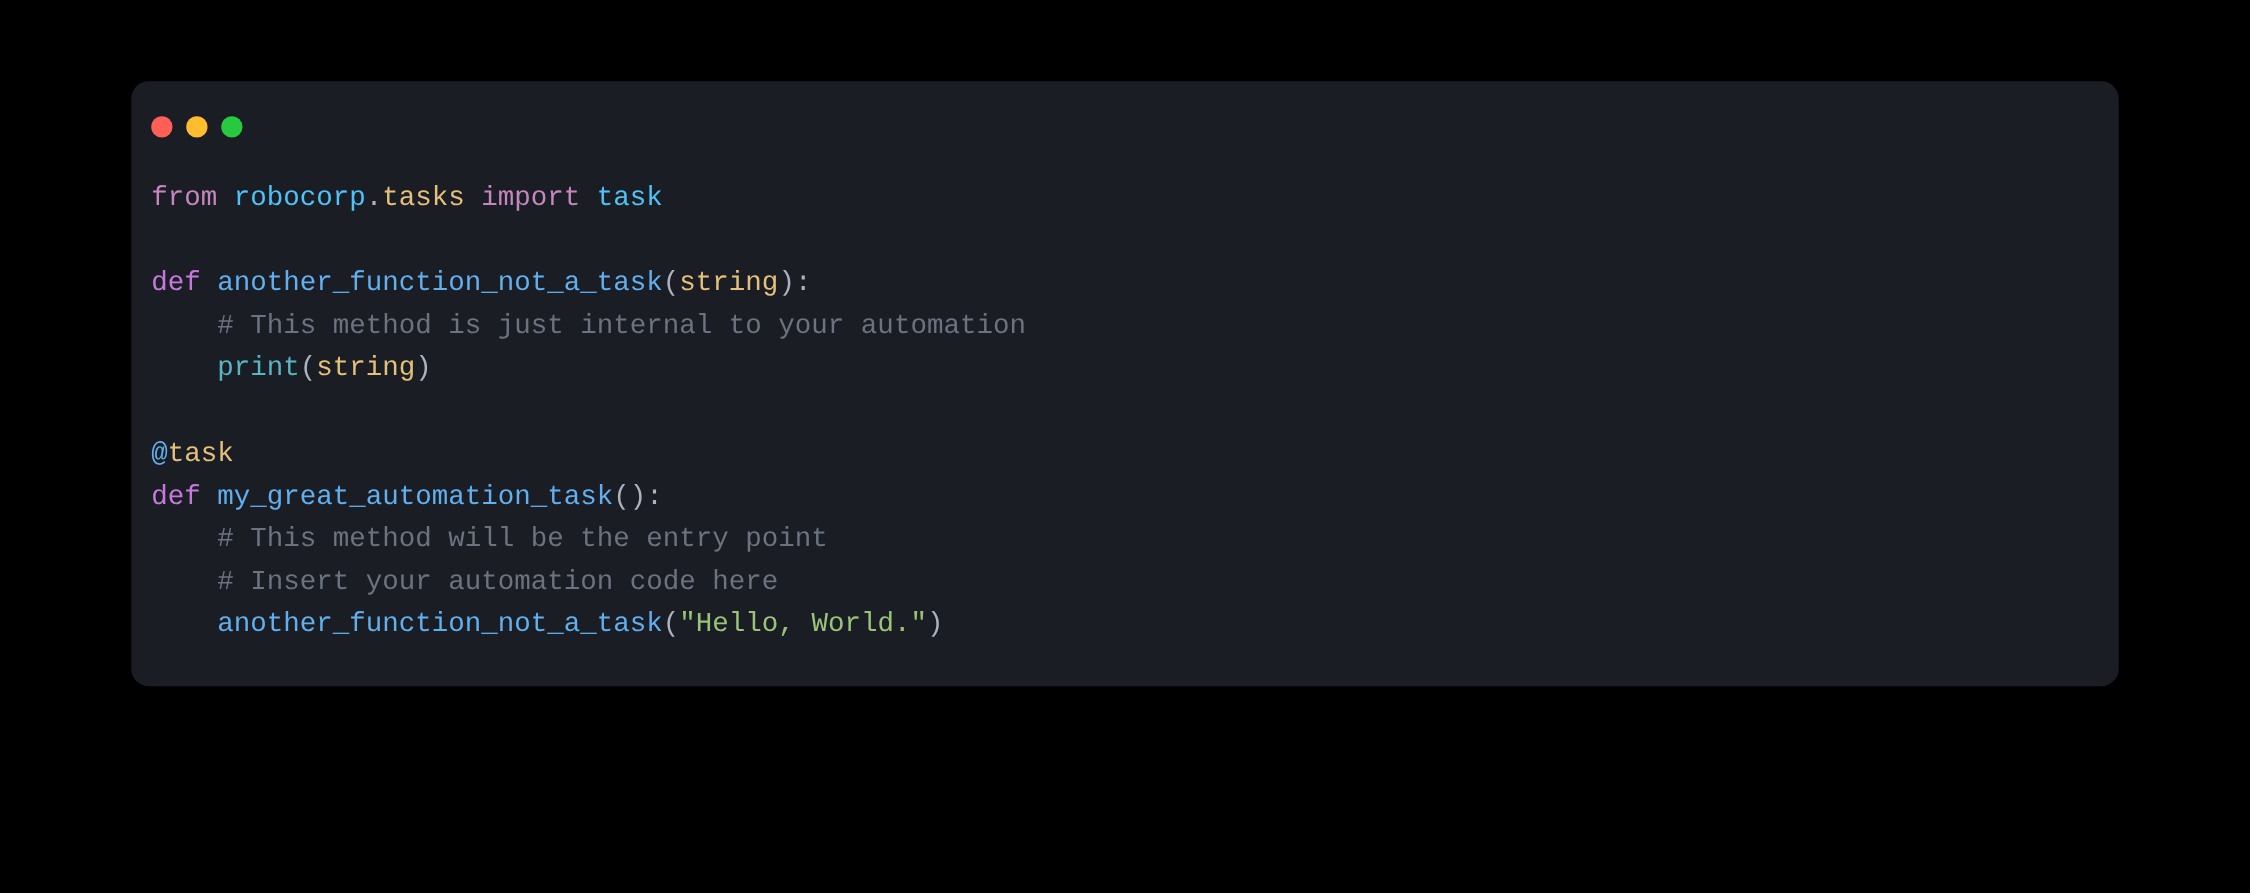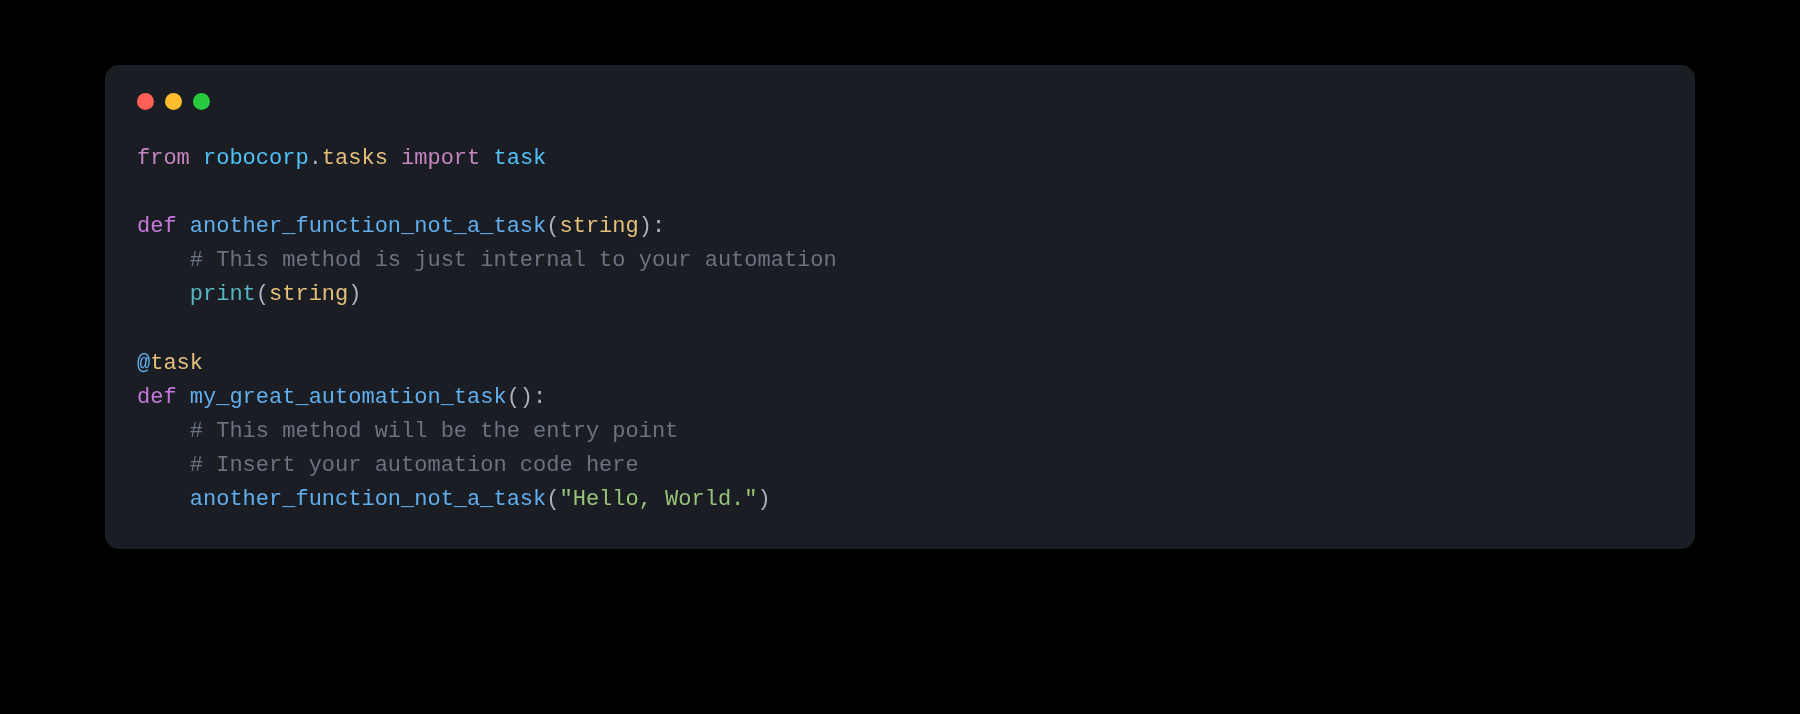--- a/index.html
+++ b/index.html
@@ -13,21 +13,21 @@
       display: flex;
       justify-content: center;
       align-items: flex-start;
       min-height: 714px;
       padding-top: 65px;
     }
     .code-window {
       background: #1a1d23;
       border-radius: 14px;
       width: 1590px;
-      padding: 28px 32px 32px 32px;
+      padding: 28px 32px 32px 16px;
     }
     .traffic-lights {
       display: flex;
       gap: 11px;
       margin-bottom: 32px;
     }
     .traffic-light {
       width: 17px;
       height: 17px;
       border-radius: 50%;

